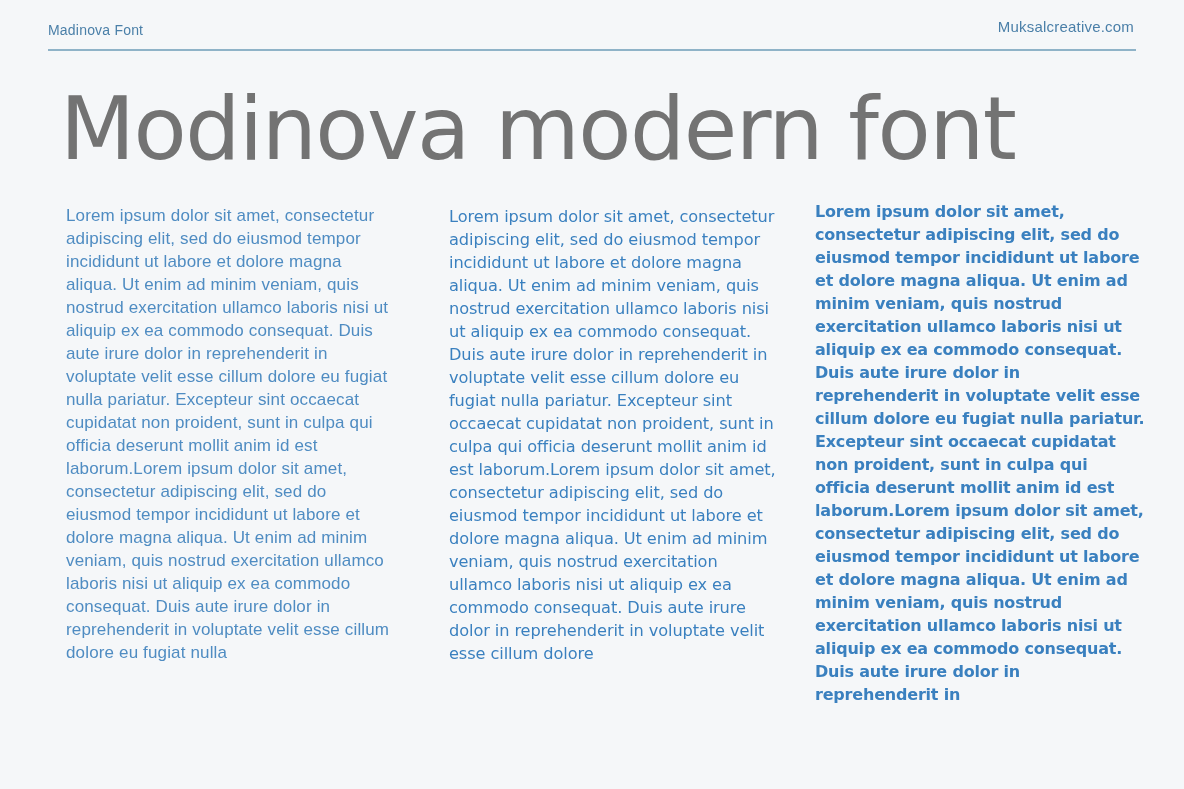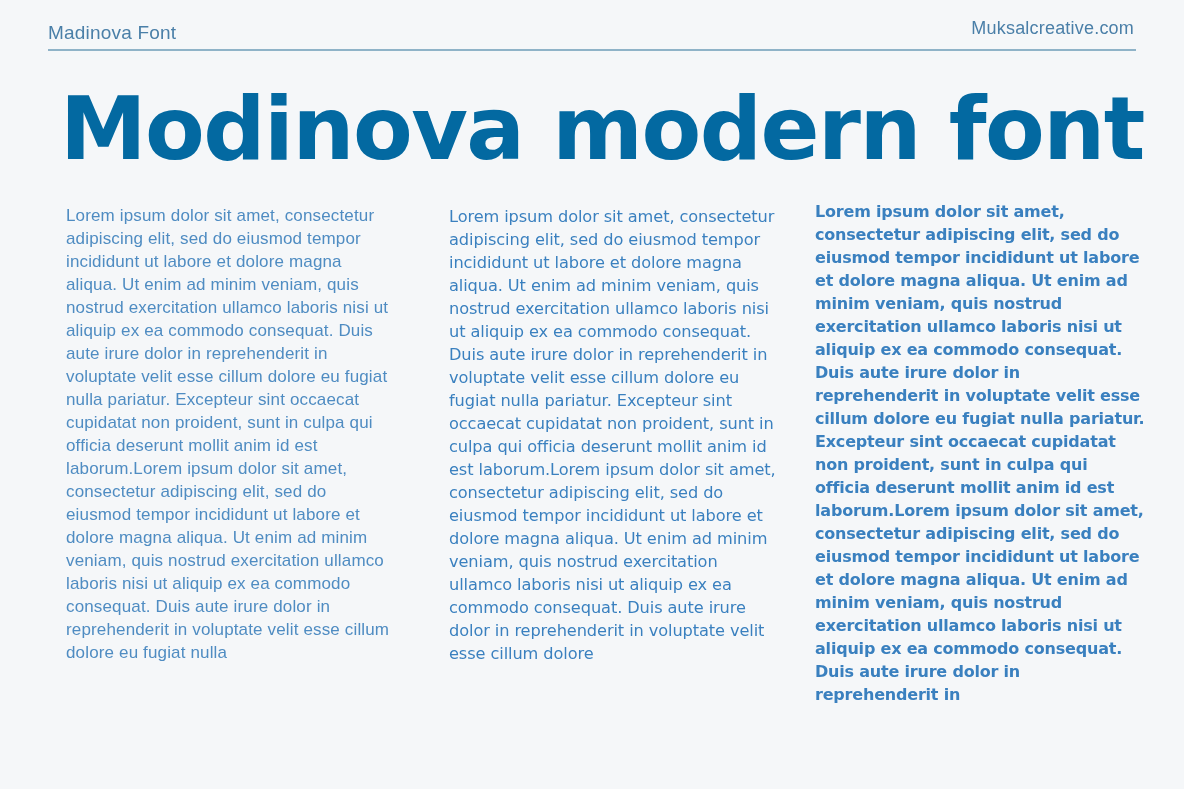--- a/index.html
+++ b/index.html
@@ -12,51 +12,51 @@
       background: #f5f7f9;
       position: relative;
       overflow: hidden;
       font-family: "Liberation Sans", "DejaVu Sans", sans-serif;
       color: #3a80bf;
     }
     .header-left {
       position: absolute;
       left: 48px;
       top: 22px;
-      font-size: 19px;
+      font-size: 14px;
       color: #4a7fa8;
       letter-spacing: 0.2px;
     }
     .header-right {
       position: absolute;
       right: 50px;
       top: 18px;
-      font-size: 18px;
+      font-size: 15px;
       color: #4a7fa8;
       letter-spacing: 0.2px;
     }
     .header-rule {
       position: absolute;
       left: 48px;
       right: 48px;
       top: 49px;
       height: 2px;
       background: #8fb3c8;
     }
     .headline {
       position: absolute;
       left: 60px;
       top: 74px;
       width: 1080px;
       font-family: "DejaVu Sans", sans-serif;
-      font-weight: bold;
+      font-weight: normal;
       font-size: 87px;
       line-height: 110px;
       letter-spacing: -1.5px;
-      color: #0369a1;
+      color: #737373;
       white-space: nowrap;
     }
     .col {
       position: absolute;
       top: 204px;
       font-size: 17px;
       line-height: 23px;
       color: #3a80bf;
     }
     .col-light {

